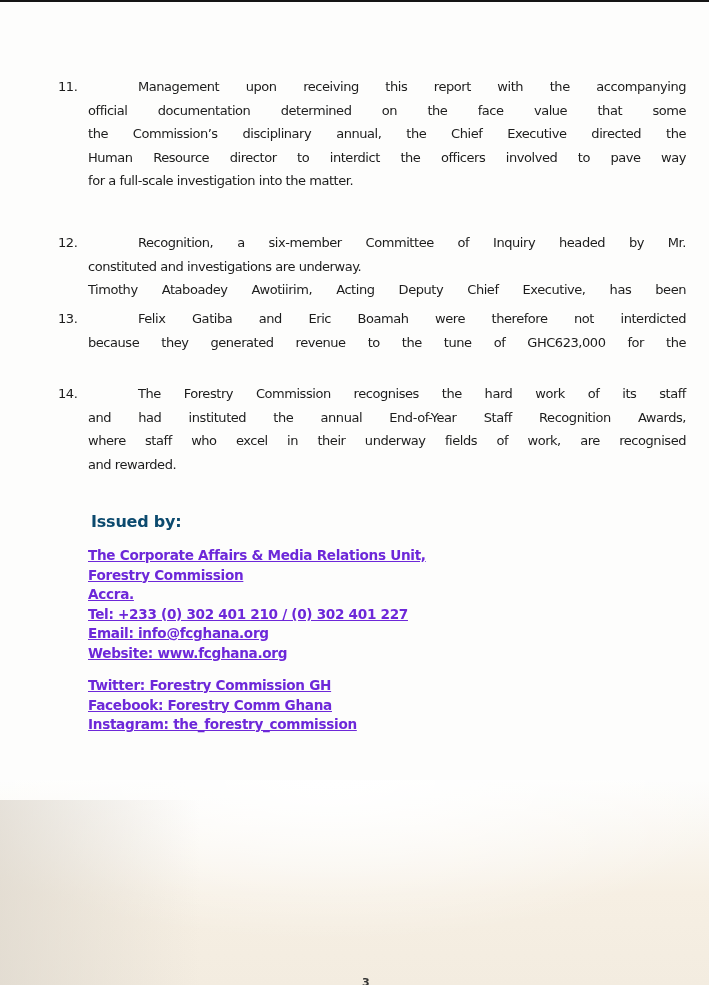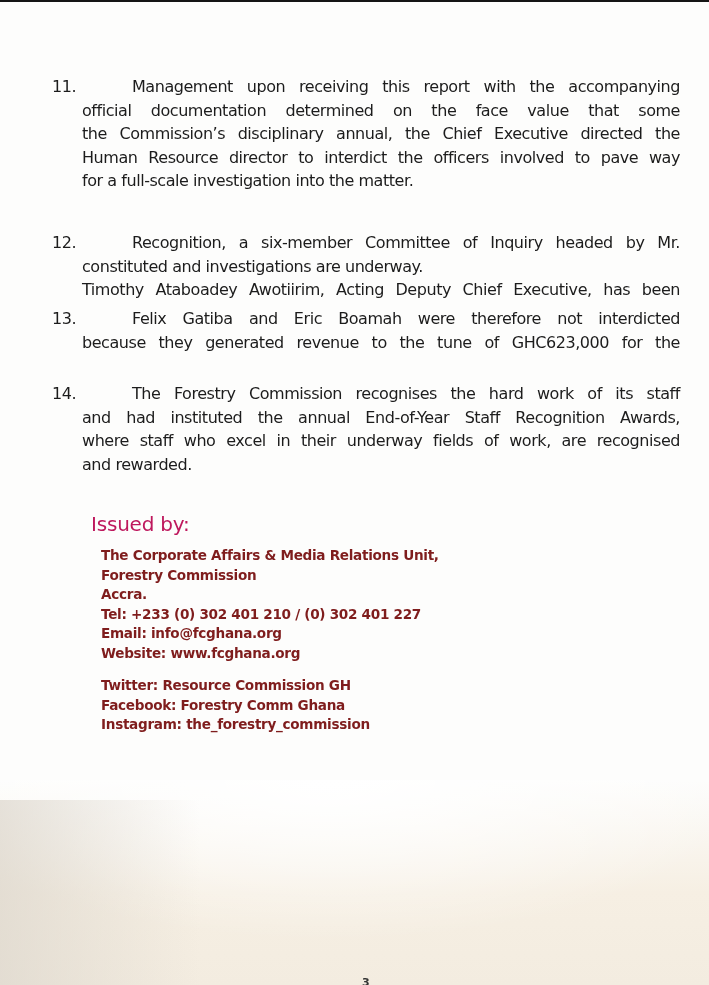--- a/index.html
+++ b/index.html
@@ -35,23 +35,23 @@
       width: 200px; height: 185px;
       background: linear-gradient(90deg, rgba(220,214,204,0.7) 0%, rgba(240,235,226,0) 100%);
     }
     .content {
       position: absolute;
       left: 0; top: 0;
       width: 709px;
     }
     .para {
       position: absolute;
-      left: 52px;
+      left: 58px;
       width: 628px;
-      font-size: 16px;
+      font-size: 13px;
       line-height: 23.6px;
       letter-spacing: -0.45px;
       font-family: "DejaVu Sans", sans-serif;
       transform-origin: 0 0;
     }
     .para .line {
       display: block;
       white-space: nowrap;
       text-align: justify;
       text-align-last: justify;
@@ -65,34 +65,35 @@
     }
     .para .num {
       display: inline-block;
       width: 80px;
     }
     .issued {
       position: absolute;
       left: 91px;
       top: 512px;
       font-family: "DejaVu Sans", sans-serif;
-      font-weight: normal;
-      font-size: 20px;
+      font-weight: bold;
+      font-size: 16px;
       letter-spacing: -0.2px;
-      color: #be185d;
+      color: #0c4a6e;
     }
     .contact {
       position: absolute;
-      left: 101px;
+      left: 88px;
       font-family: "DejaVu Sans", sans-serif;
       font-weight: bold;
       font-size: 13.6px;
       line-height: 19.5px;
       letter-spacing: -0.3px;
-      color: #7f1d1d;
+      color: #6d28d9;
+      text-decoration: underline;
     }
     .contact .cl {
       display: block;
       white-space: nowrap;
     }
     .page-number {
       position: absolute;
       left: 362px;
       top: 976px;
       font-size: 11px;
@@ -141,19 +142,19 @@
   <div class="contact" style="top:546px;">
     <span class="cl">The Corporate Affairs &amp; Media Relations Unit,</span>
     <span class="cl">Forestry Commission</span>
     <span class="cl">Accra.</span>
     <span class="cl">Tel: +233 (0) 302 401 210 / (0) 302 401 227</span>
     <span class="cl">Email: info@fcghana.org</span>
     <span class="cl">Website: www.fcghana.org</span>
   </div>
 
   <div class="contact" style="top:676px;">
-    <span class="cl">Twitter: Resource Commission GH</span>
+    <span class="cl">Twitter: Forestry Commission GH</span>
     <span class="cl">Facebook: Forestry Comm Ghana</span>
     <span class="cl">Instagram: the_forestry_commission</span>
   </div>
 
   <div class="page-number">3</div>
 </div>
 
 </body></html>

